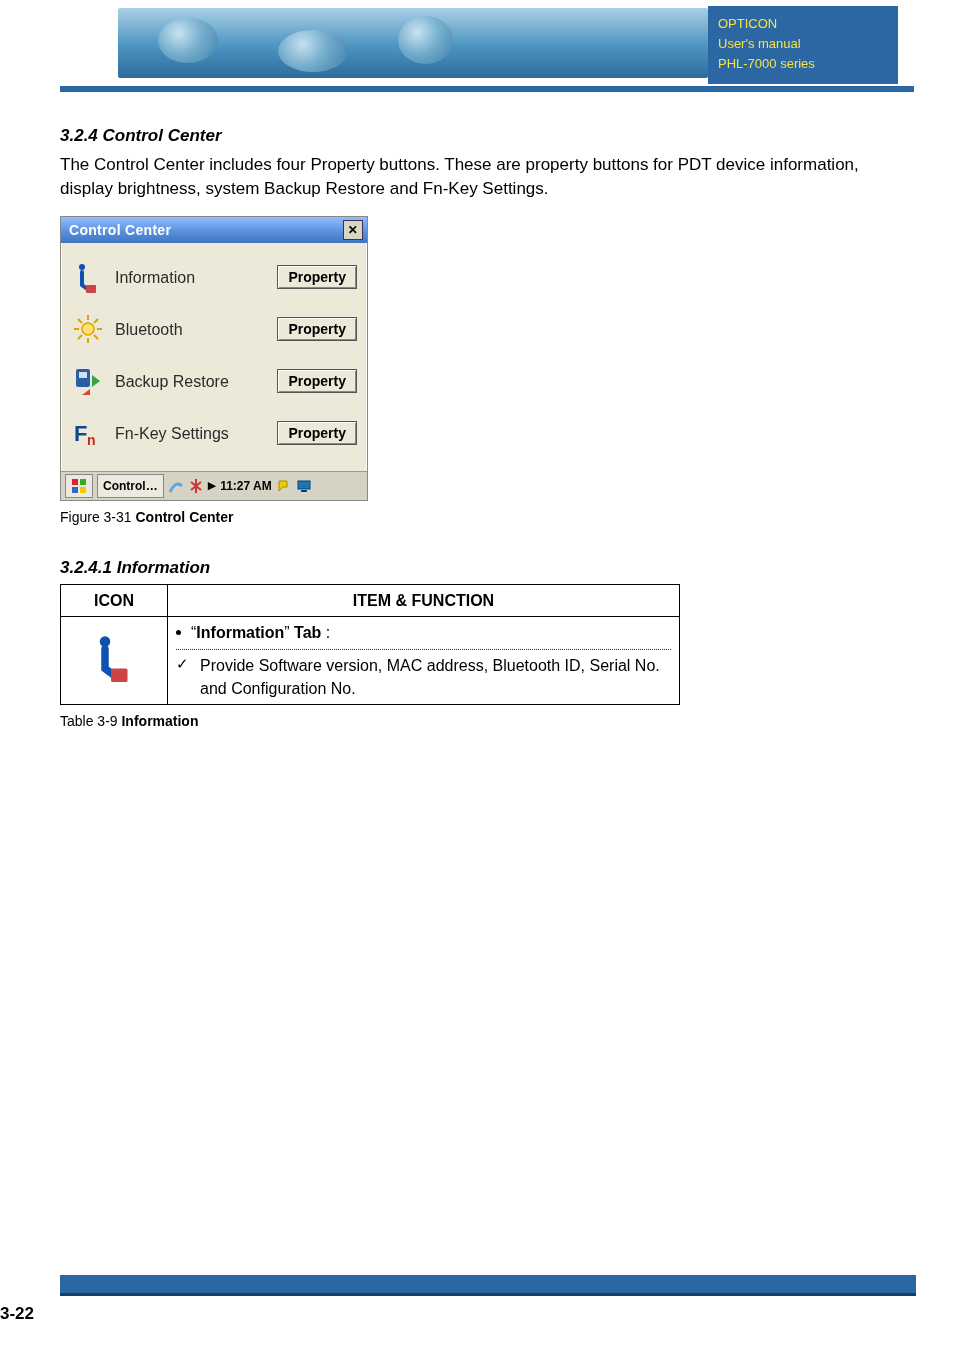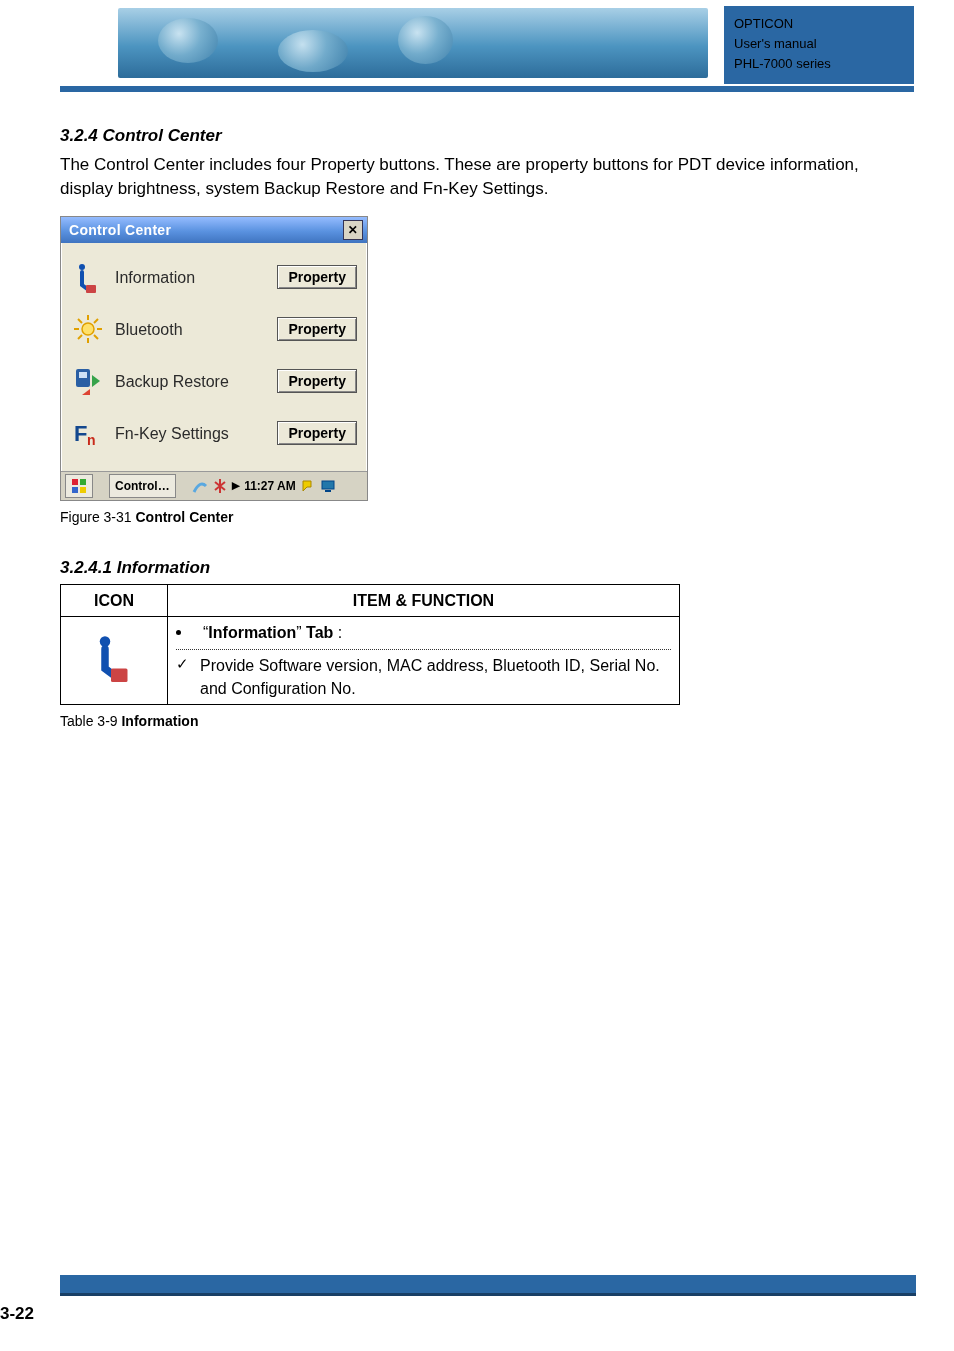--- a/index.html
+++ b/index.html
@@ -35,24 +35,24 @@
     border-radius: 2px;
   }
   .banner-blob {
     position: absolute;
     border-radius: 50%;
     background: radial-gradient(circle at 35% 35%, #d9edf7 0%, #7ab1cf 45%, #3f80aa 100%);
     opacity: 0.85;
   }
   .banner-right {
     position: absolute;
-    right: 0;
+    right: 16px;
     top: 6px;
     width: 180px;
-    color: #000000;
+    color: #fde047;
     font-size: 13px;
     line-height: 1.55;
     padding: 8px 0 8px 10px;
     background: #2a67a3;
     height: 62px;
   }
   .banner-under {
     position: absolute;
     left: 0;
     right: 0;
@@ -139,21 +139,21 @@
     font-size: 14px;
     font-weight: bold;
     padding: 3px 10px;
     box-shadow: 1px 1px 0 #fff inset, -1px -1px 0 #888 inset;
     font-family: Verdana, Geneva, sans-serif;
   }
   .cc-taskbar {
     height: 28px;
     display: flex;
     align-items: center;
-    gap: 16px;
+    gap: 4px;
     background: #d6d3c4;
     border-top: 1px solid #999;
     padding: 0 4px;
     font-size: 12px;
     font-family: Verdana, Geneva, sans-serif;
   }
   .tb-btn {
     height: 22px;
     display: flex;
     align-items: center;
@@ -186,21 +186,21 @@
     text-align: center;
   }
   .icon-cell {
     width: 90px;
     text-align: center;
     vertical-align: middle;
   }
   .fn-cell .line1 {
     display: flex;
     align-items: center;
-    gap: 22px;
+    gap: 10px;
     border-bottom: 1px dotted #333;
     padding-bottom: 4px;
     margin-bottom: 4px;
   }
   .fn-cell .line1 .bullet-dot {
     width: 5px; height: 5px; border-radius: 50%; background: #000; flex: 0 0 5px;
   }
   .fn-cell .line2 {
     display: flex;
     gap: 10px;

